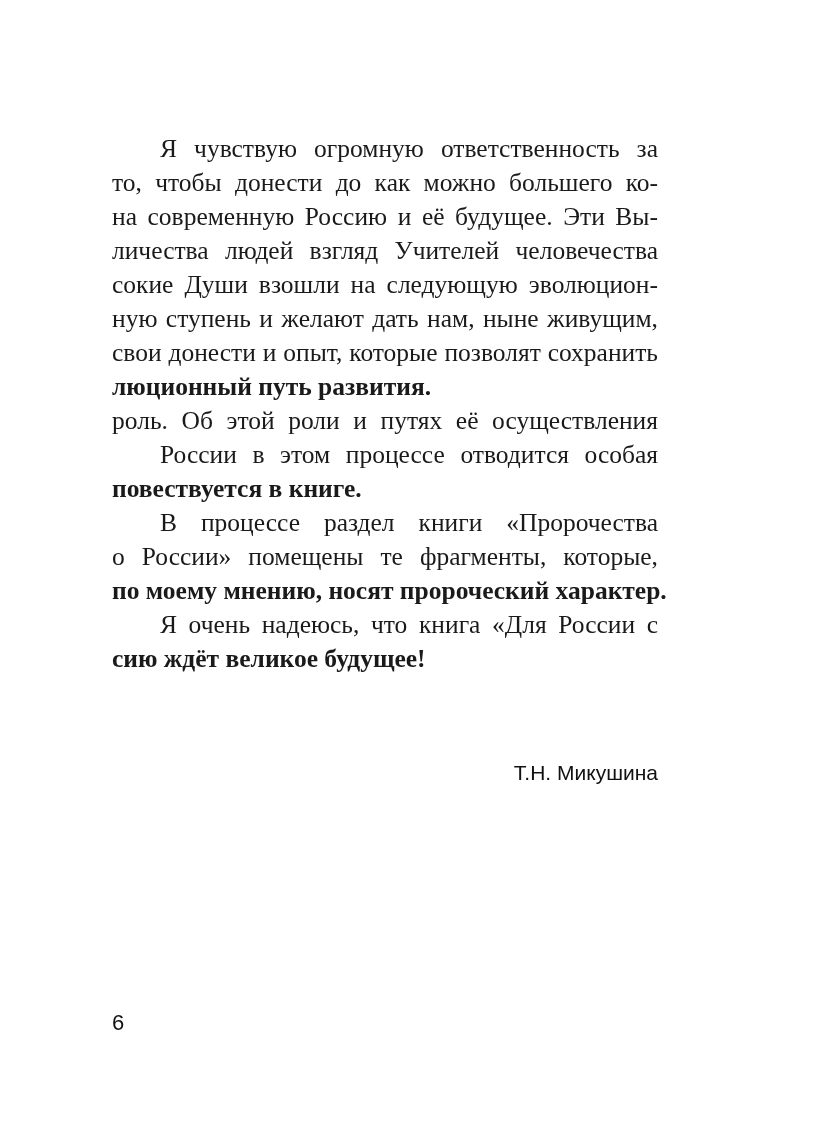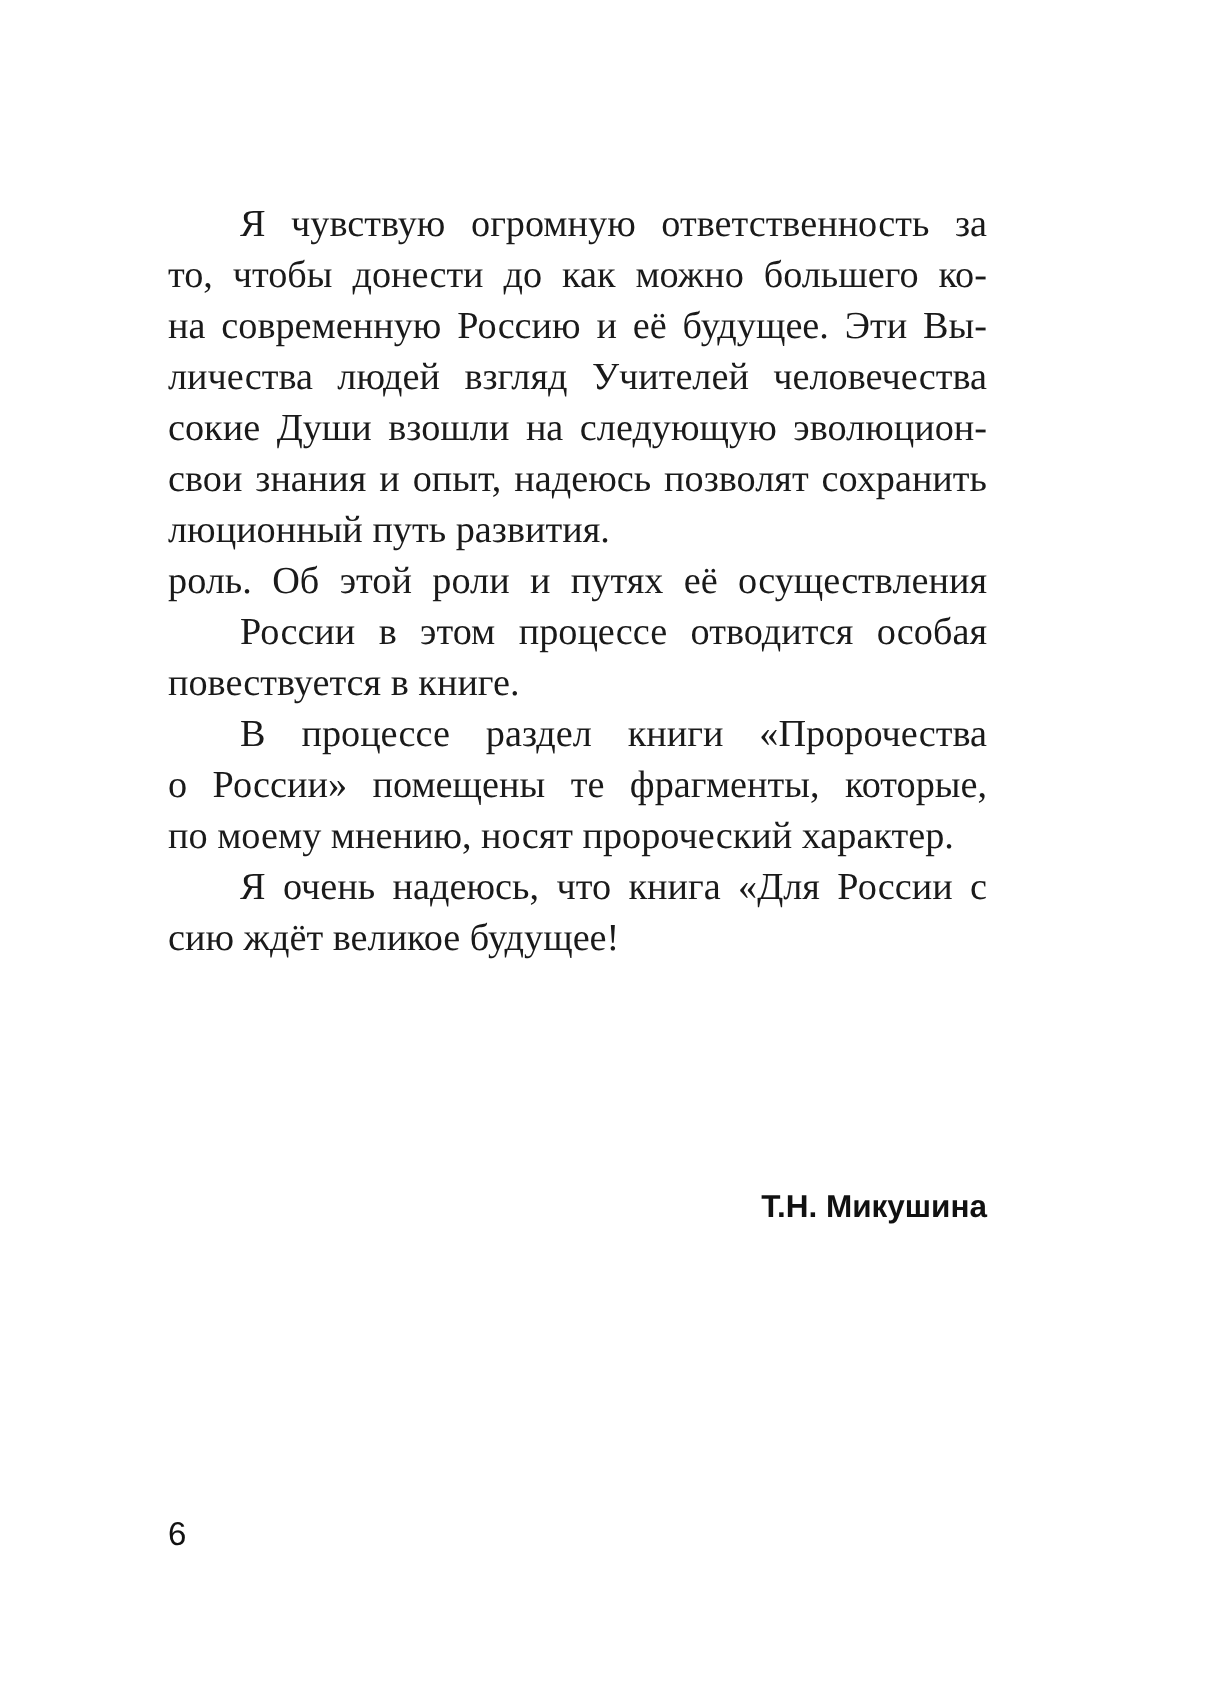--- a/index.html
+++ b/index.html
@@ -3,42 +3,43 @@
 <meta charset="utf-8">
 <style>
   html, body { margin: 0; padding: 0; background: #ffffff; }
   body { width: 820px; height: 1127px; position: relative; overflow: hidden; }
   .page { position: absolute; left: 0; top: 0; width: 820px; height: 1127px; background: #fff; }
   .text-block {
     position: absolute; left: 112px; top: 132px; width: 546px;
     font-family: "Liberation Serif", serif; font-size: 25.5px; color: #1a1a1a;
   }
   .line { height: 34px; line-height: 34px; white-space: nowrap; text-align: justify; text-align-last: justify; }
-  .line.last { text-align-last: left; }
+  .line.last { text-align-last: left; font-weight: bold; }
   .line.indent { padding-left: 48px; }
   .signature {
     position: absolute; right: 162px; top: 761px;
-    font-family: "Liberation Sans", sans-serif; font-weight: bold; font-size: 21px; color: #111; margin-top: 32px;
+    font-family: "Liberation Sans", sans-serif; font-weight: normal; font-size: 21px; color: #111;
   }
   .page-number {
     position: absolute; left: 112px; top: 1010px;
     font-family: "Liberation Sans", sans-serif; font-size: 22px; color: #111;
   }
 </style>
 </head>
 <body>
 
 <div class="page">
   <div class="text-block">
     <div class="line indent">Я чувствую огромную ответственность за</div>
     <div class="line">то, чтобы донести до как можно большего ко-</div>
     <div class="line">на современную Россию и её будущее. Эти Вы-</div>
     <div class="line">личества людей взгляд Учителей человечества</div>
     <div class="line">сокие Души взошли на следующую эволюцион-</div>
-    <div class="line">свои знания и опыт, надеюсь позволят сохранить</div>
+    <div class="line">ную ступень и желают дать нам, ныне живущим,</div>
+    <div class="line">свои донести и опыт, которые позволят сохранить</div>
     <div class="line last">люционный путь развития.</div>
 
     <div class="line">роль. Об этой роли и путях её осуществления</div>
     <div class="line indent">России в этом процессе отводится особая</div>
     <div class="line last">повествуется в книге.</div>
 
     <div class="line indent">В процессе раздел книги «Пророчества</div>
     <div class="line">о России» помещены те фрагменты, которые,</div>
     <div class="line last">по моему мнению, носят пророческий характер.</div>
 

